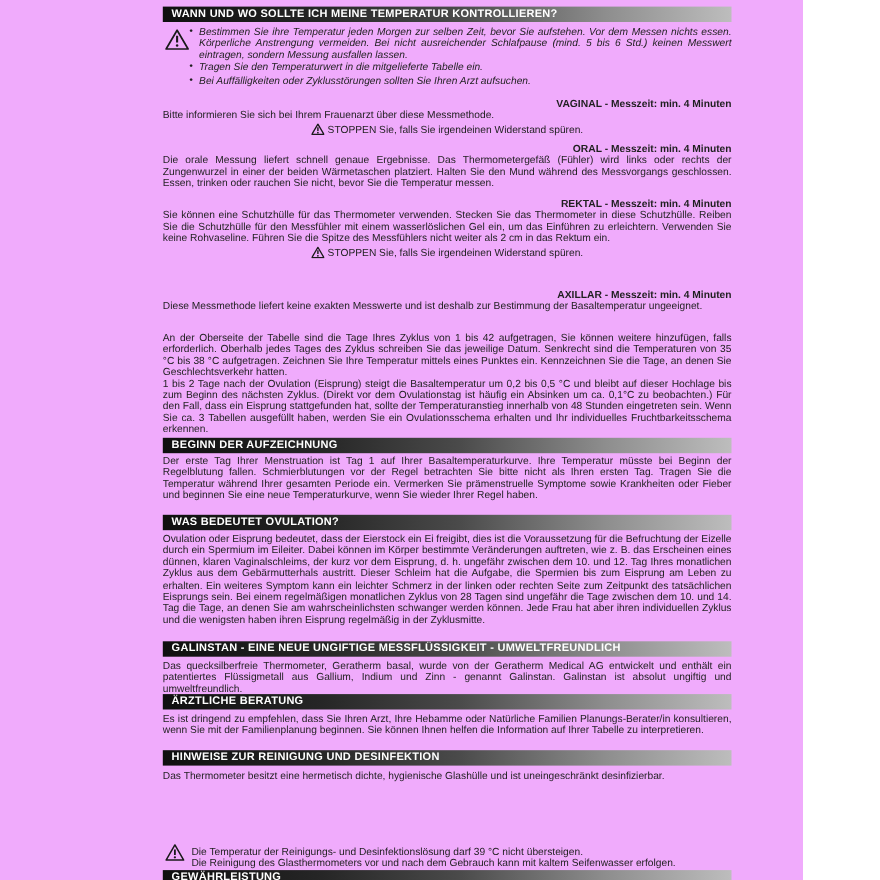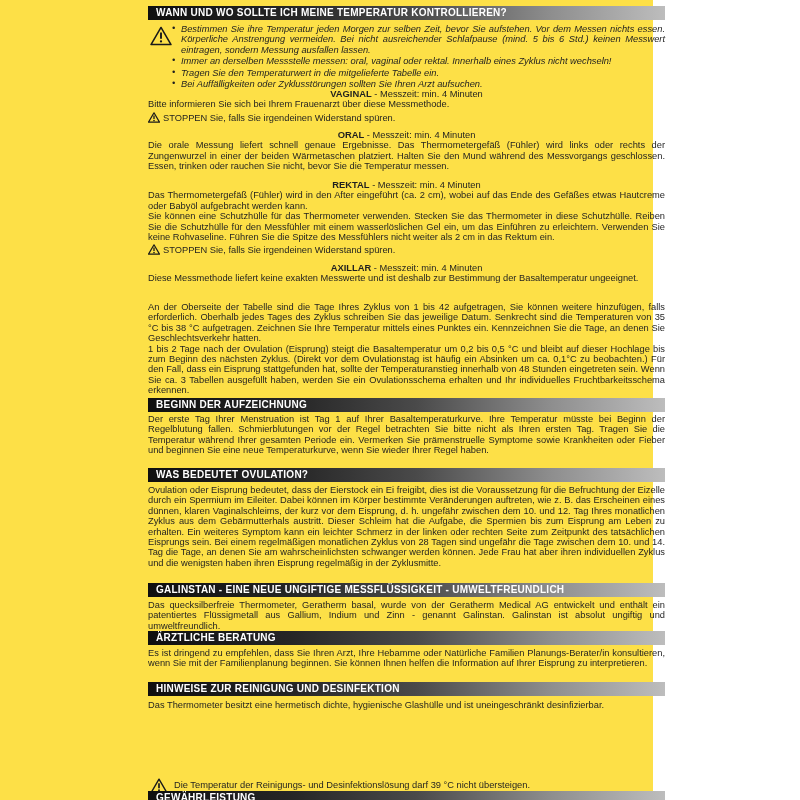--- a/index.html
+++ b/index.html
@@ -1,45 +1,45 @@
 <!DOCTYPE html>
 <html><head>
 <meta charset="utf-8">
 <style>
   html,body { margin:0; padding:0; }
   body {
     width:800px; height:800px; background:#ffffff; overflow:hidden;
     font-family:"Liberation Sans", sans-serif; color:#1f1f1f;
   }
-  .page { position:relative; width:653px; height:800px; background:#fde047; }
+  .page { position:relative; width:730px; height:800px; background:#f0abfc; }
   .col { position:absolute; left:148px; top:0; width:517px; height:800px; }
   .abs { position:absolute; left:0; right:0; }
 
   .bar {
     height:14px; line-height:14px; padding-left:8px; box-sizing:border-box;
     background:linear-gradient(to right, #0f0f0f 0%, #262626 28%, #4a4a4a 52%, #8e8e8e 78%, #bdbdbd 100%);
     color:#ffffff; font-weight:bold; font-size:10px; letter-spacing:0.25px;
     white-space:nowrap; overflow:hidden;
   }
 
   p { margin:0; font-size:9.3px; line-height:10.4px; text-align:justify; }
-  .label { text-align:center; }
+  .label { text-align:right;font-weight:bold; }
   .label b { font-size:9.4px; }
 
   ul.bullets { list-style:none; margin:0; padding:0 0 0 33px;font-style:italic; }
   ul.bullets li {
     position:relative; font-size:9.3px; line-height:10.4px;
     text-align:justify; margin-bottom:1px;
   }
   ul.bullets li::before { content:"\2022"; position:absolute; left:-9px; top:-1px; }
 
   .tri-big { position:absolute; left:2px; top:2px; }
   .bullet-wrap { position:relative; }
 
-  .stop { margin-top:2px; text-align:left; }
+  .stop { margin-top:2px; text-align:center; }
   .stop svg { vertical-align:-2px; margin-right:3px; }
 
   .warnblock { padding-left:26px; position:relative; }
   .warnblock .tri-med { position:absolute; left:2px; top:-2px; }
 </style>
 </head>
 <body>
 
 <div class="page">
   <div class="col">
@@ -49,21 +49,20 @@
     <div class="abs bullet-wrap" style="top:24px">
       <span class="tri-big">
         <svg width="22" height="20" viewBox="0 0 24 22">
           <path d="M12 1.6 L23 20.4 H1 Z" fill="none" stroke="#1a1a1a" stroke-width="1.7" stroke-linejoin="round"></path>
           <path d="M12 7.2 v6.8" stroke="#1a1a1a" stroke-width="2.1"></path>
           <circle cx="12" cy="17" r="1.25" fill="#1a1a1a"></circle>
         </svg>
       </span>
       <ul class="bullets">
         <li>Bestimmen Sie ihre Temperatur jeden Morgen zur selben Zeit, bevor Sie aufstehen. Vor dem Messen nichts essen. Körperliche Anstrengung vermeiden. Bei nicht ausreichender Schlafpause (mind. 5 bis 6 Std.) keinen Messwert eintragen, sondern Messung ausfallen lassen.</li>
-        <li>Immer an derselben Messstelle messen: oral, vaginal oder rektal. Innerhalb eines Zyklus nicht wechseln!</li>
         <li>Tragen Sie den Temperaturwert in die mitgelieferte Tabelle ein.</li>
         <li>Bei Auffälligkeiten oder Zyklusstörungen sollten Sie Ihren Arzt aufsuchen.</li>
       </ul>
     </div>
 
     <div class="abs" style="top:89px">
       <p class="label"><b>VAGINAL</b><span> - Messzeit: min. 4 Minuten</span></p>
       <p>Bitte informieren Sie sich bei Ihrem Frauenarzt über diese Messmethode.</p>
       <p class="stop">
         <span><svg width="12" height="11" viewBox="0 0 24 22">
@@ -74,21 +73,20 @@
       </p>
     </div>
 
     <div class="abs" style="top:130px">
       <p class="label"><b>ORAL</b><span> - Messzeit: min. 4 Minuten</span></p>
       <p>Die orale Messung liefert schnell genaue Ergebnisse. Das Thermometergefäß (Fühler) wird links oder rechts der Zungenwurzel in einer der beiden Wärmetaschen platziert. Halten Sie den Mund während des Messvorgangs geschlossen. Essen, trinken oder rauchen Sie nicht, bevor Sie die Temperatur messen.</p>
     </div>
 
     <div class="abs" style="top:180px">
       <p class="label"><b>REKTAL</b><span> - Messzeit: min. 4 Minuten</span></p>
-      <p>Das Thermometergefäß (Fühler) wird in den After eingeführt (ca. 2 cm), wobei auf das Ende des Gefäßes etwas Hautcreme oder Babyöl aufgebracht werden kann.</p>
       <p>Sie können eine Schutzhülle für das Thermometer verwenden. Stecken Sie das Thermometer in diese Schutzhülle. Reiben Sie die Schutzhülle für den Messfühler mit einem wasserlöslichen Gel ein, um das Einführen zu erleichtern. Verwenden Sie keine Rohvaseline. Führen Sie die Spitze des Messfühlers nicht weiter als 2 cm in das Rektum ein.</p>
       <p class="stop">
         <span><svg width="12" height="11" viewBox="0 0 24 22">
           <path d="M12 1.6 L23 20.4 H1 Z" fill="none" stroke="#1a1a1a" stroke-width="2.4" stroke-linejoin="round"></path>
           <path d="M12 7.2 v6.8" stroke="#1a1a1a" stroke-width="2.6"></path>
           <circle cx="12" cy="17.2" r="1.6" fill="#1a1a1a"></circle>
         </svg></span><span>STOPPEN Sie, falls Sie irgendeinen Widerstand spüren.</span>
       </p>
     </div>
 
@@ -112,21 +110,21 @@
       <p>Ovulation oder Eisprung bedeutet, dass der Eierstock ein Ei freigibt, dies ist die Voraussetzung für die Befruchtung der Eizelle durch ein Spermium im Eileiter. Dabei können im Körper bestimmte Veränderungen auftreten, wie z. B. das Erscheinen eines dünnen, klaren Vaginalschleims, der kurz vor dem Eisprung, d. h. ungefähr zwischen dem 10. und 12. Tag Ihres monatlichen Zyklus aus dem Gebärmutterhals austritt. Dieser Schleim hat die Aufgabe, die Spermien bis zum Eisprung am Leben zu erhalten. Ein weiteres Symptom kann ein leichter Schmerz in der linken oder rechten Seite zum Zeitpunkt des tatsächlichen Eisprungs sein. Bei einem regelmäßigen monatlichen Zyklus von 28 Tagen sind ungefähr die Tage zwischen dem 10. und 14. Tag die Tage, an denen Sie am wahrscheinlichsten schwanger werden können. Jede Frau hat aber ihren individuellen Zyklus und die wenigsten haben ihren Eisprung regelmäßig in der Zyklusmitte.</p>
     </div>
 
     <div class="abs bar" style="top:583px">GALINSTAN - EINE NEUE UNGIFTIGE MESSFLÜSSIGKEIT - UMWELTFREUNDLICH</div>
     <div class="abs" style="top:600px">
       <p>Das quecksilberfreie Thermometer, Geratherm basal, wurde von der Geratherm Medical AG entwickelt und enthält ein patentiertes Flüssigmetall aus Gallium, Indium und Zinn - genannt Galinstan. Galinstan ist absolut ungiftig und umweltfreundlich.</p>
     </div>
 
     <div class="abs bar" style="top:631px">ÄRZTLICHE BERATUNG</div>
     <div class="abs" style="top:648px">
-      <p>Es ist dringend zu empfehlen, dass Sie Ihren Arzt, Ihre Hebamme oder Natürliche Familien Planungs-Berater/in konsultieren, wenn Sie mit der Familienplanung beginnen. Sie können Ihnen helfen die Information auf Ihrer Eisprung zu interpretieren.</p>
+      <p>Es ist dringend zu empfehlen, dass Sie Ihren Arzt, Ihre Hebamme oder Natürliche Familien Planungs-Berater/in konsultieren, wenn Sie mit der Familienplanung beginnen. Sie können Ihnen helfen die Information auf Ihrer Tabelle zu interpretieren.</p>
     </div>
 
     <div class="abs bar" style="top:682px">HINWEISE ZUR REINIGUNG UND DESINFEKTION</div>
     <div class="abs" style="top:700px">
       <p>Das Thermometer besitzt eine hermetisch dichte, hygienische Glashülle und ist uneingeschränkt desinfizierbar.</p>
     </div>
     <div class="abs warnblock" style="top:714px">
       <span class="tri-med">
         <svg width="18" height="16" viewBox="0 0 24 22">
           <path d="M12 1.6 L23 20.4 H1 Z" fill="none" stroke="#1a1a1a" stroke-width="1.9" stroke-linejoin="round"></path>

